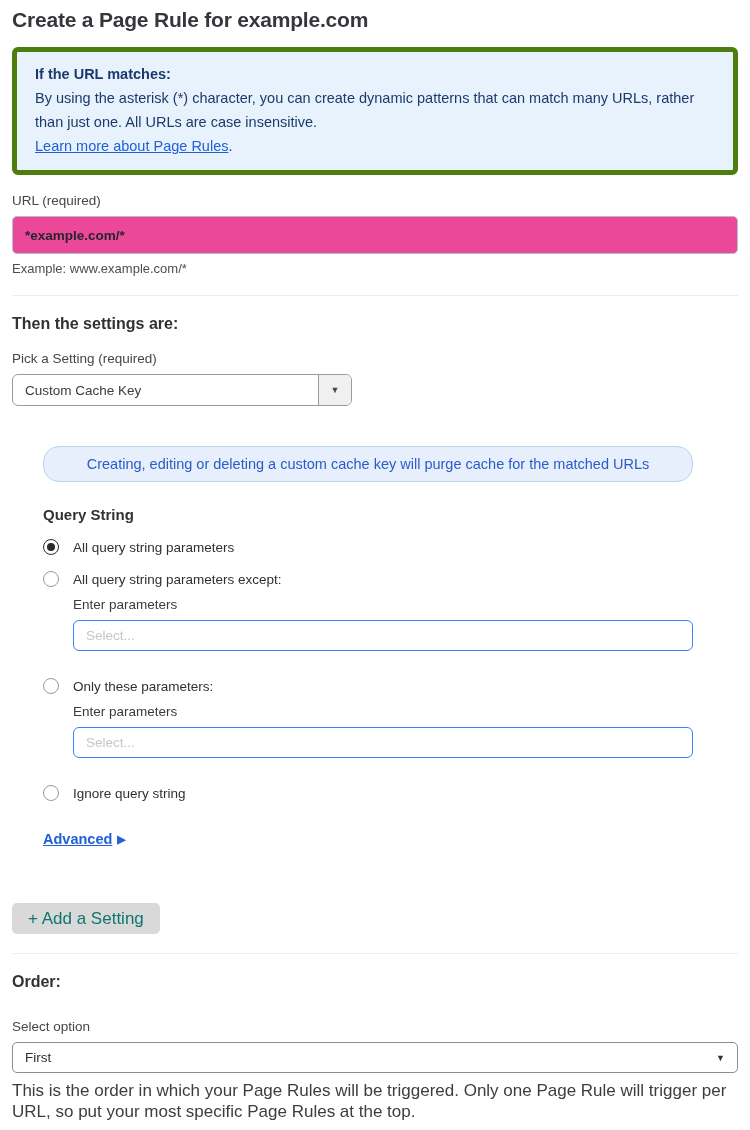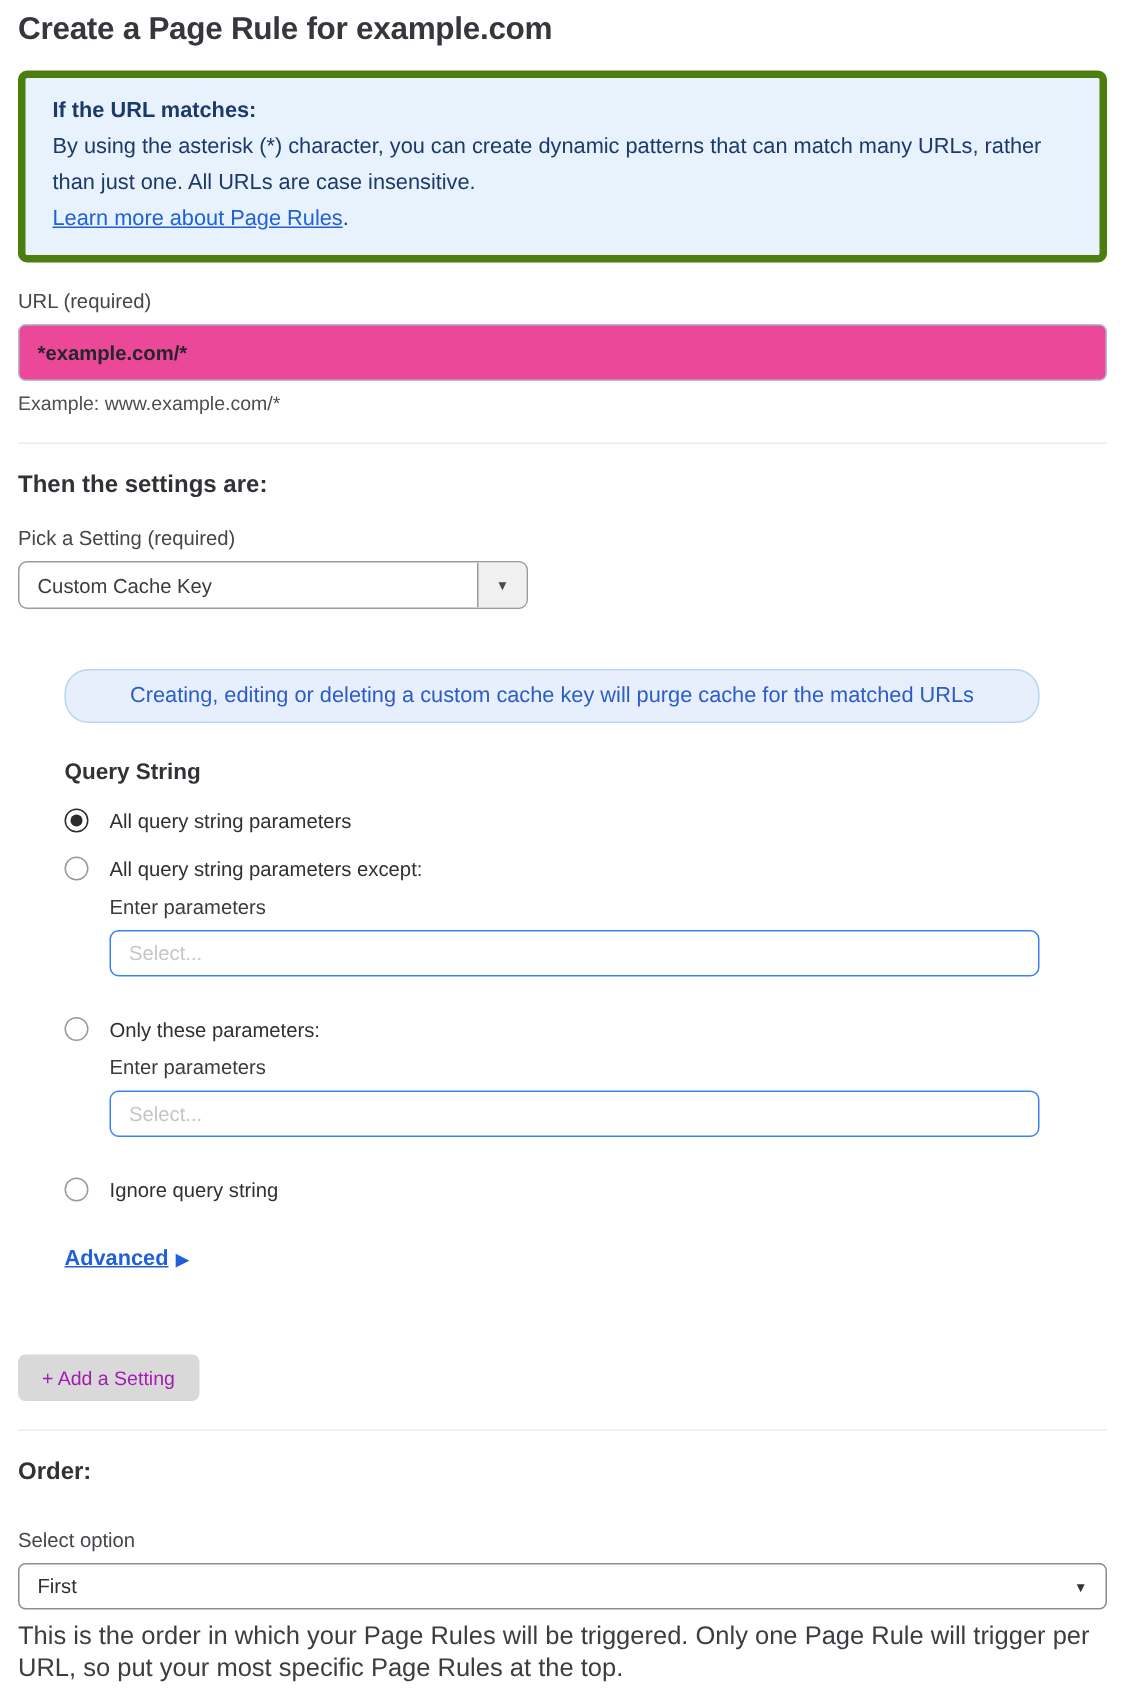--- a/index.html
+++ b/index.html
@@ -187,22 +187,22 @@
   .advanced-link .advanced-text { text-decoration: underline; }
   .advanced-link .advanced-caret { font-size: 11px; text-decoration: none; }
 
   .btn {
     display: inline-block;
     border: none;
     border-radius: 5px;
     height: 31px;
     padding: 0 16px;
     font-family: "Liberation Sans", sans-serif;
-    font-size: 13px;
-    color: #a21caf;
+    font-size: 17px;
+    color: #0f766e;
     background: #d9d9d9;
     cursor: pointer;
   }
   .add-setting-btn { margin-top: 56px; }
 
   .order-section h2 { margin-top: 1px; }
   .order-label { margin-top: 28px; }
 
   .order-select {
     margin-top: 8px;

